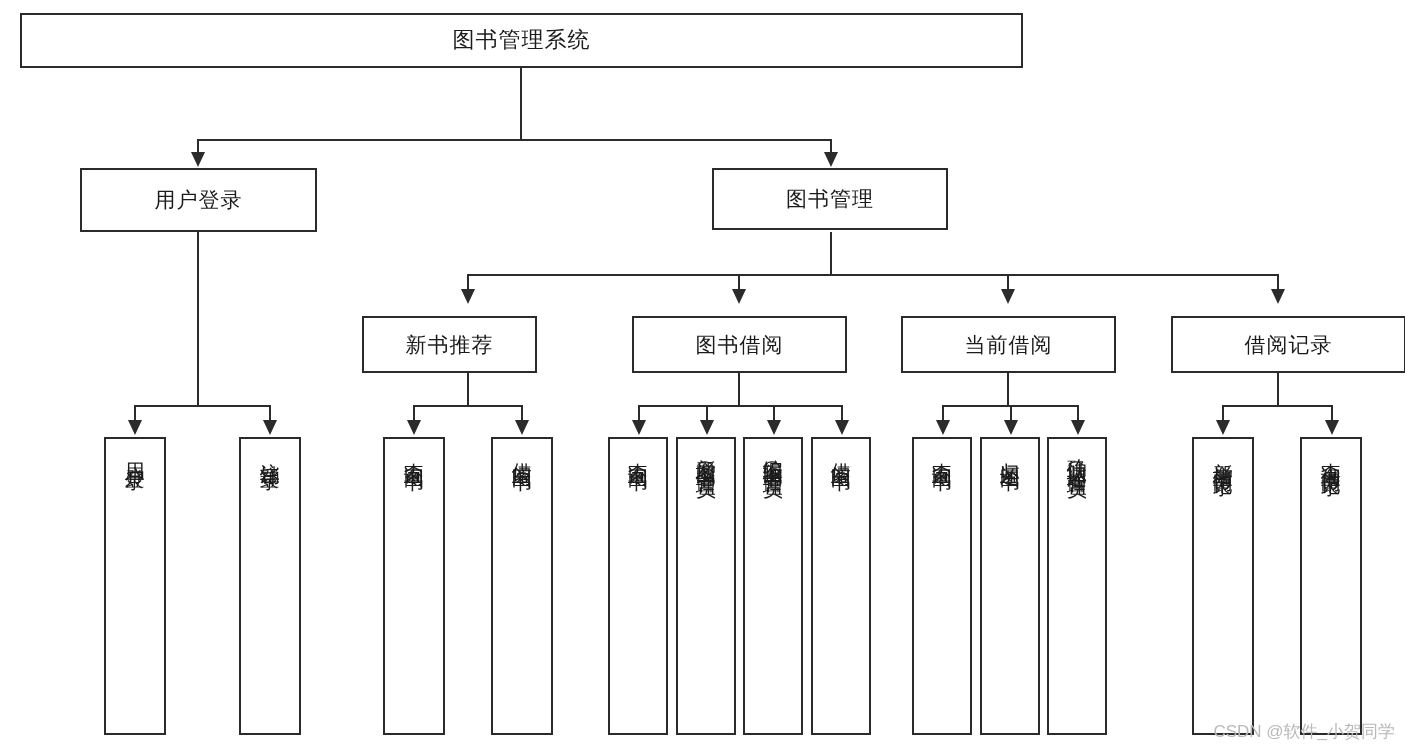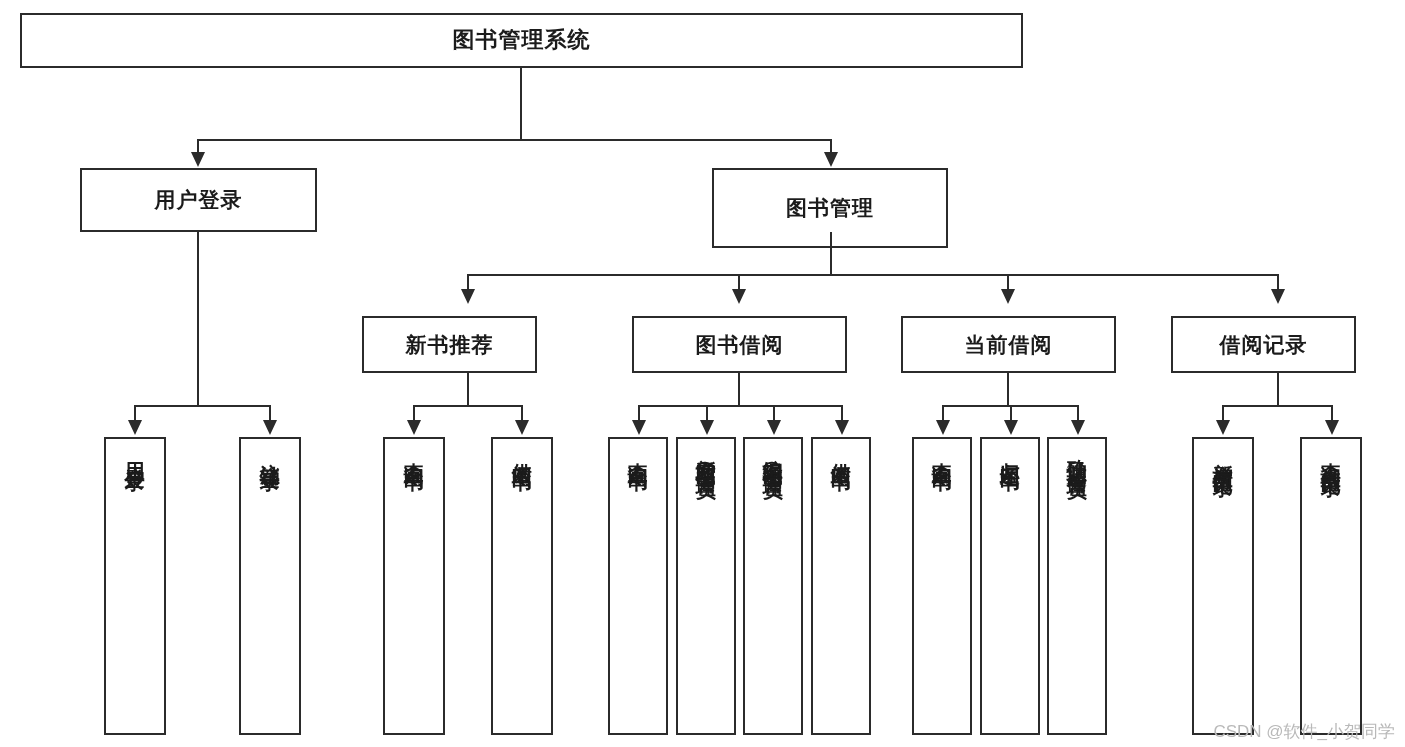--- a/index.html
+++ b/index.html
@@ -27,21 +27,20 @@
     border: 2px solid #2b2b2b;
     display: flex;
     align-items: center;
     justify-content: center;
     color: #1b1b1b;
   }
   .node .label {
     display: block;
     text-align: left;
     letter-spacing: 1px;
-    font-weight: bold;
   }
   
   .node.horiz .label {
     writing-mode: horizontal-tb;
     font-size: 21px;
     line-height: 1.2;
     white-space: nowrap;
   }
   .node.root .label { font-size: 22px; }
   
@@ -100,21 +99,21 @@
   <div class="edge v" style="left:197px; top:139px; height:15px;"></div>
   <div class="arrow" style="left:191px; top:152px;"></div>
 
   <div class="edge v" style="left:830px; top:139px; height:15px;"></div>
   <div class="arrow" style="left:824px; top:152px;"></div>
 
   <div class="node horiz" style="left:80px; top:168px; width:237px; height:64px;">
     <span class="label">用户登录</span>
   </div>
 
-  <div class="node horiz" style="left:712px; top:168px; width:236px; height:80px;">
+  <div class="node horiz" style="left:712px; top:168px; width:236px; height:62px;">
     <span class="label">图书管理</span>
   </div>
 
   <div class="edge v" style="left:197px; top:232px; height:175px;"></div>
   <div class="edge h" style="left:134px; top:405px; width:136px;"></div>
   <div class="edge v" style="left:134px; top:405px; height:17px;"></div>
   <div class="arrow" style="left:128px; top:420px;"></div>
   <div class="edge v" style="left:269px; top:405px; height:17px;"></div>
   <div class="arrow" style="left:263px; top:420px;"></div>
 
@@ -142,21 +141,21 @@
 
   <div class="node horiz" style="left:362px; top:316px; width:175px; height:57px;">
     <span class="label">新书推荐</span>
   </div>
   <div class="node horiz" style="left:901px; top:316px; width:215px; height:57px;">
     <span class="label">当前借阅</span>
   </div>
   <div class="node horiz" style="left:632px; top:316px; width:215px; height:57px;">
     <span class="label">图书借阅</span>
   </div>
-  <div class="node horiz" style="left:1171px; top:316px; width:185px; height:57px;">
+  <div class="node horiz" style="left:1171px; top:316px; width:235px; height:57px;">
     <span class="label">借阅记录</span>
   </div>
 
   <div class="edge v" style="left:467px; top:373px; height:33px;"></div>
   <div class="edge h" style="left:413px; top:405px; width:110px;"></div>
   <div class="edge v" style="left:413px; top:405px; height:17px;"></div>
   <div class="arrow" style="left:407px; top:420px;"></div>
   <div class="edge v" style="left:521px; top:405px; height:17px;"></div>
   <div class="arrow" style="left:515px; top:420px;"></div>
 

